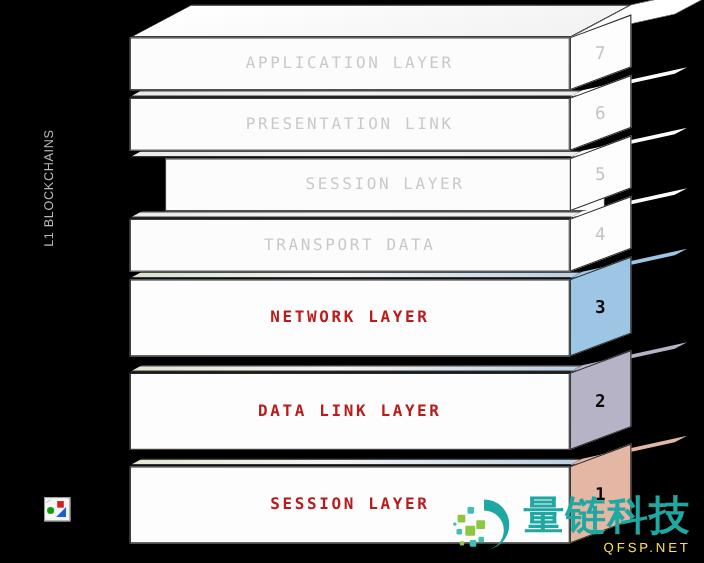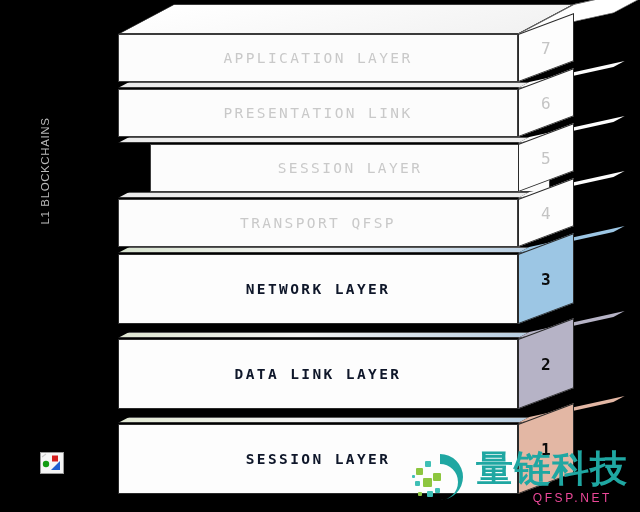--- a/index.html
+++ b/index.html
@@ -74,21 +74,21 @@
   }
 
   .face-label {
     font-family: "DejaVu Sans Mono", "Liberation Mono", monospace;
     font-size: 14.5px;
     letter-spacing: 2.4px;
     white-space: nowrap;
     user-select: none;
   }
   .layer.pale .face-label { color: #c9c9c9; font-weight: 400; }
-  .layer.solid .face-label { color: #0f172a; font-weight: 700; }
+  .layer.solid .face-label { color: #b91c1c; font-weight: 700; }
 
   
   .side {
     position: absolute;
     left: 400px;
     top: 0;
     width: 56px;
     box-sizing: border-box;
     border: 1px solid #2a2a2a;
     transform: skewY(-20.5deg);
@@ -169,24 +169,24 @@
     font-family: "DejaVu Sans", "Liberation Sans", sans-serif;
     font-size: 37px;
     font-weight: 700;
     color: #1fa7a2;
     line-height: 1;
     letter-spacing: 1px;
   }
   .wm-en {
     font-family: "Liberation Sans", sans-serif;
     font-size: 12px;
-    color: #ec4899;
+    color: #fde047;
     letter-spacing: 2.6px;
     margin-top: 4px;
-    margin-right: 16px;
+    margin-right: 0;
   }
 
   
   .broken-img {
     position: absolute;
     left: 40px;
     bottom: 38px;
     width: 22px;
     height: 20px;
     background: #f4f4f4;
@@ -228,21 +228,21 @@
           <div class="face-label">SESSION LAYER</div>
         </div>
         <div class="side" style="height: 48px; background: rgb(253, 253, 253);">
           <div class="side-num">5</div>
         </div>
       </div>
       <div class="layer pale" style="top: 199px; height: 48px;">
         <div class="sliver" style="top: -7px; background: linear-gradient(90deg, rgb(234, 234, 234) 0%, rgb(243, 243, 243) 45%, rgb(237, 237, 237) 100%);"></div>
         <div class="sliver-cap" style="top: -7px; background: rgb(253, 253, 253);"></div>
         <div class="face" style="height: 48px;">
-          <div class="face-label">TRANSPORT QFSP</div>
+          <div class="face-label">TRANSPORT DATA</div>
         </div>
         <div class="side" style="height: 48px; background: rgb(253, 253, 253);">
           <div class="side-num">4</div>
         </div>
       </div>
       <div class="layer solid" style="top: 254px; height: 70px;">
         <div class="sliver" style="top: -7px; background: linear-gradient(90deg, rgb(215, 227, 207) 0%, rgb(243, 243, 243) 45%, rgb(185, 207, 226) 100%);"></div>
         <div class="sliver-cap" style="top: -7px; background: rgb(156, 198, 228);"></div>
         <div class="face" style="height: 70px;">
           <div class="face-label">NETWORK LAYER</div>

